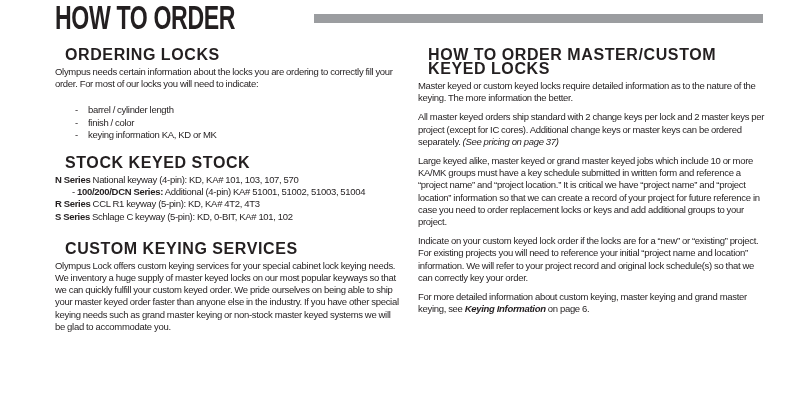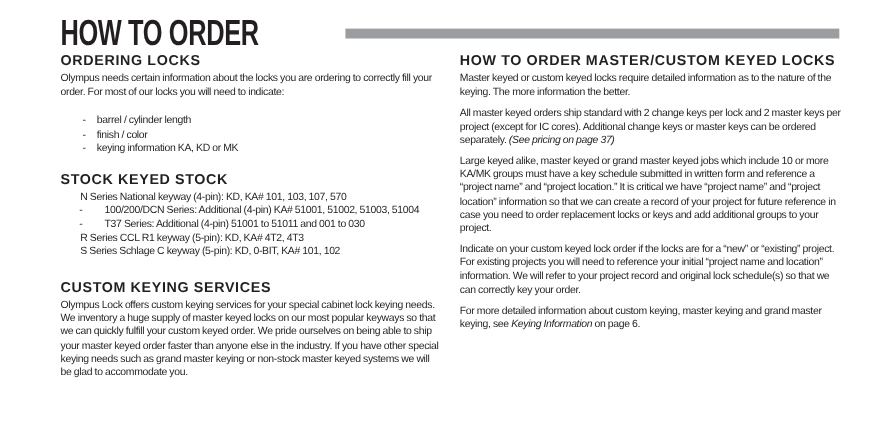--- a/index.html
+++ b/index.html
@@ -8,21 +8,21 @@
     width: 790px;
     height: 401px;
     background: #ffffff;
     font-family: "Liberation Sans", sans-serif;
     color: #231f20;
     overflow: hidden;
   }
   .header {
     position: absolute;
     left: 55px;
-    top: 12px;
+    top: 0;
     right: 27px;
     display: flex;
     align-items: center;
   }
   .title-wrap { flex: 0 0 190px; height: 36px; overflow: visible; }
   .page-title {
     font-size: 33px;
     font-weight: bold;
     line-height: 36px;
     white-space: nowrap;
@@ -41,38 +41,38 @@
     position: absolute;
     top: 48px;
     font-size: 9.5px;
     line-height: 12.2px;
     letter-spacing: -0.3px;
     word-spacing: -0.2px;
   }
   .col-left  { left: 55px;  width: 345px; }
   .col-right { left: 418px; width: 352px; }
   .sec-heading {
-    font-size: 13px;
+    font-size: 16px;
     font-weight: bold;
     letter-spacing: 0.6px;
     line-height: 14px;
-    margin: 0 0 4px 0;
+    margin: 0 0 4px 10px;
     color: #231f20;
   }
   .sec-heading.mt1 { margin-top: 15px; }
   .sec-heading.mt2 { margin-top: 19px; }
   .para { margin: 0 0 7px 0; }
   .para:last-child { margin-bottom: 0; }
   .bullet { display: flex; padding-left: 20px; }
   .bullet .dash { flex: 0 0 13px; }
   .stock-line { }
   .stock-line.indent { padding-left: 17px; }
-  .b { font-weight: normal; margin-left: 18px; }
+  .b { font-weight: bold; }
   .i { font-style: italic; }
-  .bi { font-weight: normal; font-style: italic; }
+  .bi { font-weight: bold; font-style: italic; }
 </style>
 </head>
 <body>
 
 <div class="page">
 
   <div class="header">
     <div class="title-wrap">
       <div class="page-title">HOW TO ORDER</div>
     </div>
@@ -99,23 +99,20 @@
     </div>
 
     <div class="sec-heading mt1">STOCK KEYED STOCK</div>
     <div>
       <div class="stock-line">
         <span class="b">N Series</span><span> National keyway (4-pin): KD, KA# 101, 103, 107, 570</span>
       </div>
       <div class="stock-line indent">
         <span>- </span><span class="b">100/200/DCN Series:</span><span> Additional (4-pin) KA# 51001, 51002, 51003, 51004</span>
       </div>
-      <div class="stock-line indent">
-        <span>- </span><span class="b">T37 Series:</span><span> Additional (4-pin) 51001 to 51011 and 001 to 030</span>
-      </div>
       <div class="stock-line">
         <span class="b">R Series</span><span> CCL R1 keyway (5-pin): KD, KA# 4T2, 4T3</span>
       </div>
       <div class="stock-line">
         <span class="b">S Series</span><span> Schlage C keyway (5-pin): KD, 0-BIT, KA# 101, 102</span>
       </div>
     </div>
 
     <div class="sec-heading mt2">CUSTOM KEYING SERVICES</div>
     <div class="para">Olympus Lock offers custom keying services for your special cabinet lock keying needs. We inventory a huge supply of master keyed locks on our most popular keyways so that we can quickly fulfill your custom keyed order. We pride ourselves on being able to ship your master keyed order faster than anyone else in the industry. If you have other special keying needs such as grand master keying or non-stock master keyed systems we will be glad to accommodate you.</div>

